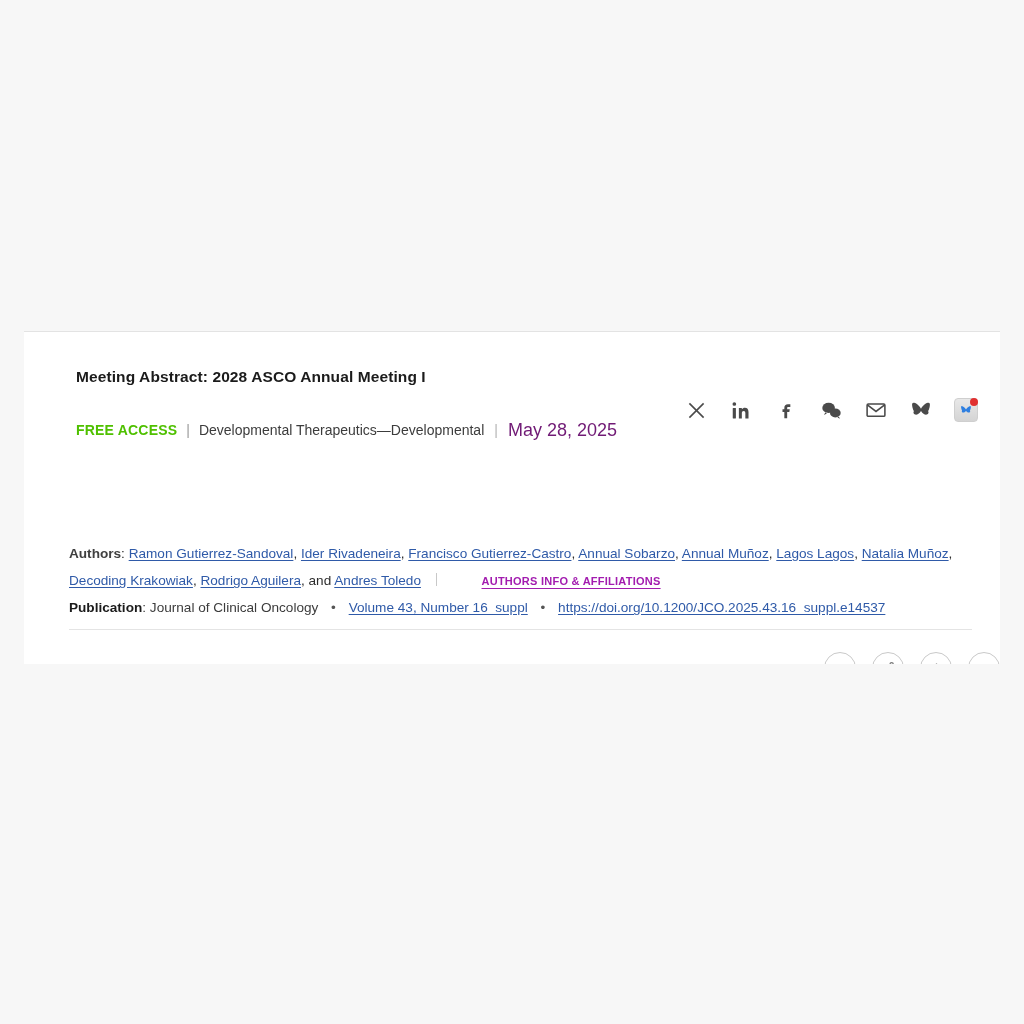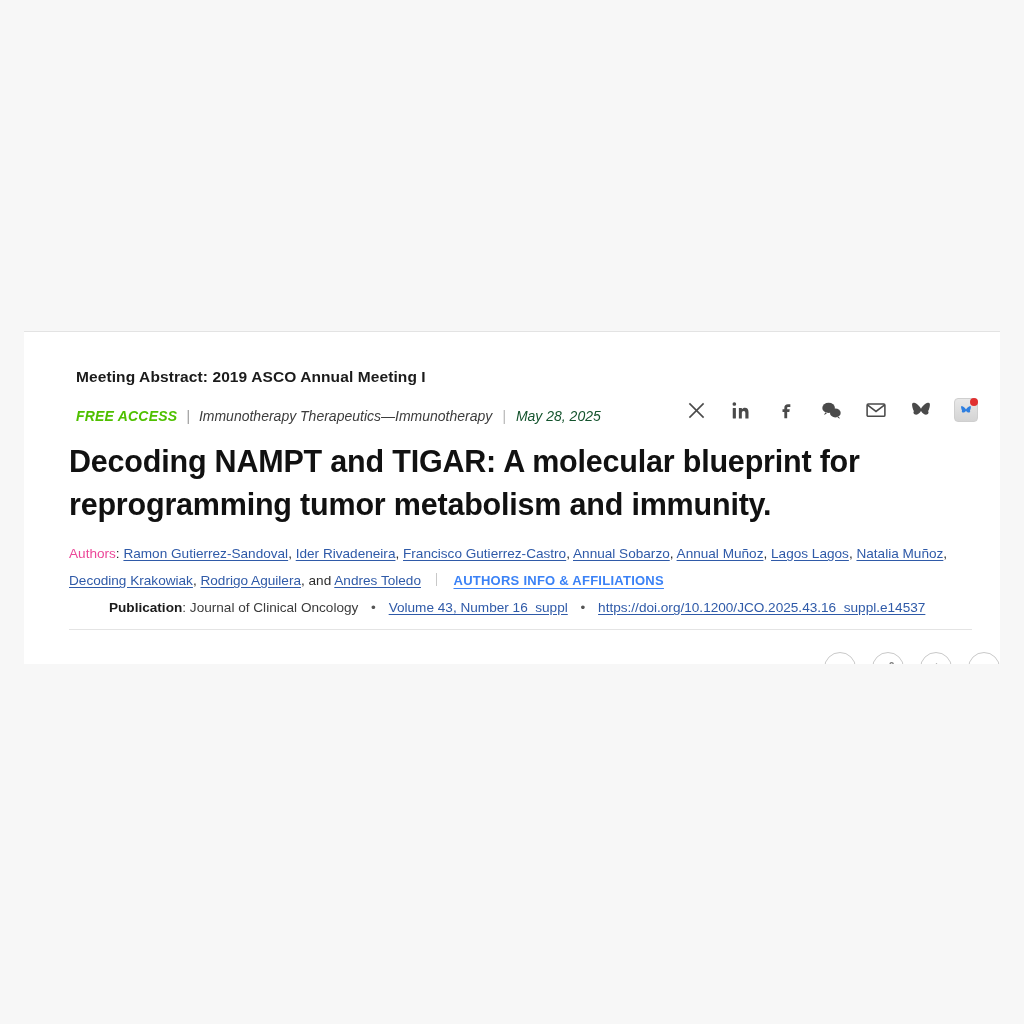--- a/index.html
+++ b/index.html
@@ -42,25 +42,24 @@
     font-size: 15.5px;
     font-weight: bold;
     color: #1b1b1b;
     letter-spacing: 0.1px;
   }
 
   
   .access-row {
     position: absolute;
     left: 52px;
-    top: 74px;
+    top: 88px;
     display: flex;
     align-items: center;
     height: 20px;
-    font-style: italic;
   }
   .free-access {
     font-size: 14px;
     font-weight: bold;
     color: #4fc000;
     letter-spacing: 0.2px;
   }
   .pipe {
     color: #9a9a9a;
     font-size: 14px;
@@ -71,22 +70,22 @@
     font-size: 14px;
     color: #3c3c3c;
   }
   .pipe2 {
     color: #b5b5b5;
     font-size: 14px;
     margin: 0 10px;
     font-weight: 300;
   }
   .pub-date {
-    font-size: 14px;
-    color: #14532d;
+    font-size: 18px;
+    color: #701a75;
   }
 
   
   .social-row {
     position: absolute;
     right: 22px;
     top: 66px;
     display: flex;
     align-items: center;
     gap: 21px;
@@ -140,53 +139,53 @@
   .authors-block {
     position: absolute;
     left: 45px;
     top: 208px;
     width: 900px;
     font-size: 13.6px;
     line-height: 27px;
     color: #2d2d2d;
   }
   .authors-block .lbl {
-    font-weight: normal;
-    color: #ec4899;
+    font-weight: bold;
+    color: #404040;
   }
   .authors-block a {
     color: #2f5aa8;
     text-underline-offset: 2px;
   }
   .aff-sep {
     display: inline-block;
     width: 1px;
     height: 13px;
     background: #c8c8c8;
     margin: 0 13px -1px 11px;
   }
   .aff-link {
-    font-size: 13px;
-    font-weight: bold;
-    color: #3b82f6;
+    font-size: 11px;
+    font-weight: bold;
+    color: #a21caf;
     letter-spacing: 0.25px;
     text-decoration: underline;
     text-underline-offset: 3px;
     cursor: pointer;
+    margin-left: 28px;
   }
 
   
   .pub-row {
     position: absolute;
     left: 45px;
     top: 268px;
     width: 900px;
     font-size: 13.6px;
     color: #3c3c3c;
-    margin-left: 40px;
   }
   .pub-row .lbl {
     font-weight: bold;
     color: #1b1b1b;
   }
   .pub-row a {
     color: #2f5aa8;
     text-decoration: underline;
     text-underline-offset: 2px;
   }
@@ -224,26 +223,26 @@
     color: #777;
   }
 </style>
 </head>
 <body>
 
 <div class="page">
 
   <div class="article-card">
 
-    <div class="meeting-line">Meeting Abstract: 2019 ASCO Annual Meeting I</div>
+    <div class="meeting-line">Meeting Abstract: 2028 ASCO Annual Meeting I</div>
 
     <div class="access-row">
       <span class="free-access">FREE ACCESS</span>
       <span class="pipe">|</span>
-      <span class="section-name">Immunotherapy Therapeutics—Immunotherapy</span>
+      <span class="section-name">Developmental Therapeutics—Developmental</span>
       <span class="pipe2">|</span>
       <span class="pub-date">May 28, 2025</span>
     </div>
 
     <div class="social-row">
       <div class="social-ico">
         <svg width="19" height="19" viewBox="0 0 24 24" fill="none" stroke="currentColor" stroke-width="2.1">
           <line x1="3" y1="3" x2="21" y2="21"></line>
           <line x1="21" y1="3" x2="3" y2="21"></line>
         </svg>
@@ -280,21 +279,20 @@
         </svg>
       </div>
       <div class="bsky-badge">
         <svg width="14" height="14" viewBox="0 0 24 24" fill="#2f7fe0">
           <path d="M12 11C10.8 8.7 8 5.8 5.6 5.4c-1.7-0.3-2.2 0.9-1.9 2.9 0.3 1.6 0.9 3.9 1.6 4.8-0.9 1-0.5 2.8 1.1 3.3 1.5 0.4 3.7-0.4 5.6-3.2 1.9 2.8 4.1 3.6 5.6 3.2 1.6-0.5 2-2.3 1.1-3.3 0.7-0.9 1.3-3.2 1.6-4.8 0.3-2-0.2-3.2-1.9-2.9C16 5.8 13.2 8.7 12 11z"></path>
         </svg>
         <span class="dot"></span>
       </div>
     </div>
 
-    <div class="title">Decoding NAMPT and TIGAR: A molecular blueprint for reprogramming tumor metabolism and immunity.</div>
 
     <div class="authors-block">
       <span class="lbl">Authors</span><span>:</span>
       <a href="#">Ramon Gutierrez-Sandoval</a>,
       <a href="#">Ider Rivadeneira</a>,
       <a href="#">Francisco Gutierrez-Castro</a>,
       <a href="#">Annual Sobarzo</a>,
       <a href="#">Annual Muñoz</a>,
       <a href="#">Lagos Lagos</a>,
       <a href="#">Natalia Muñoz</a>,

